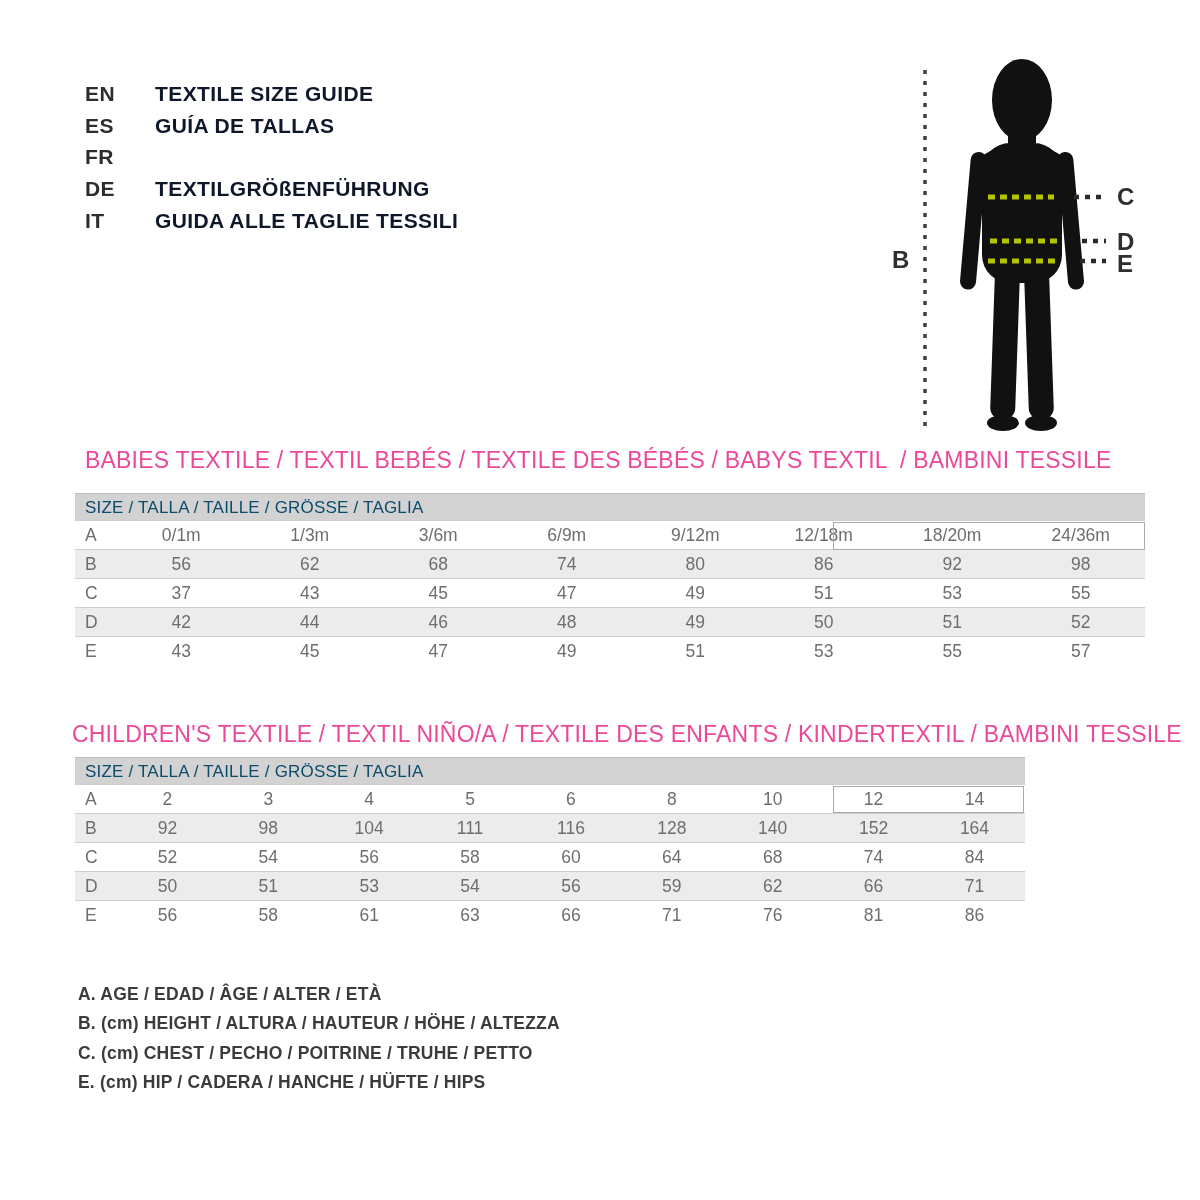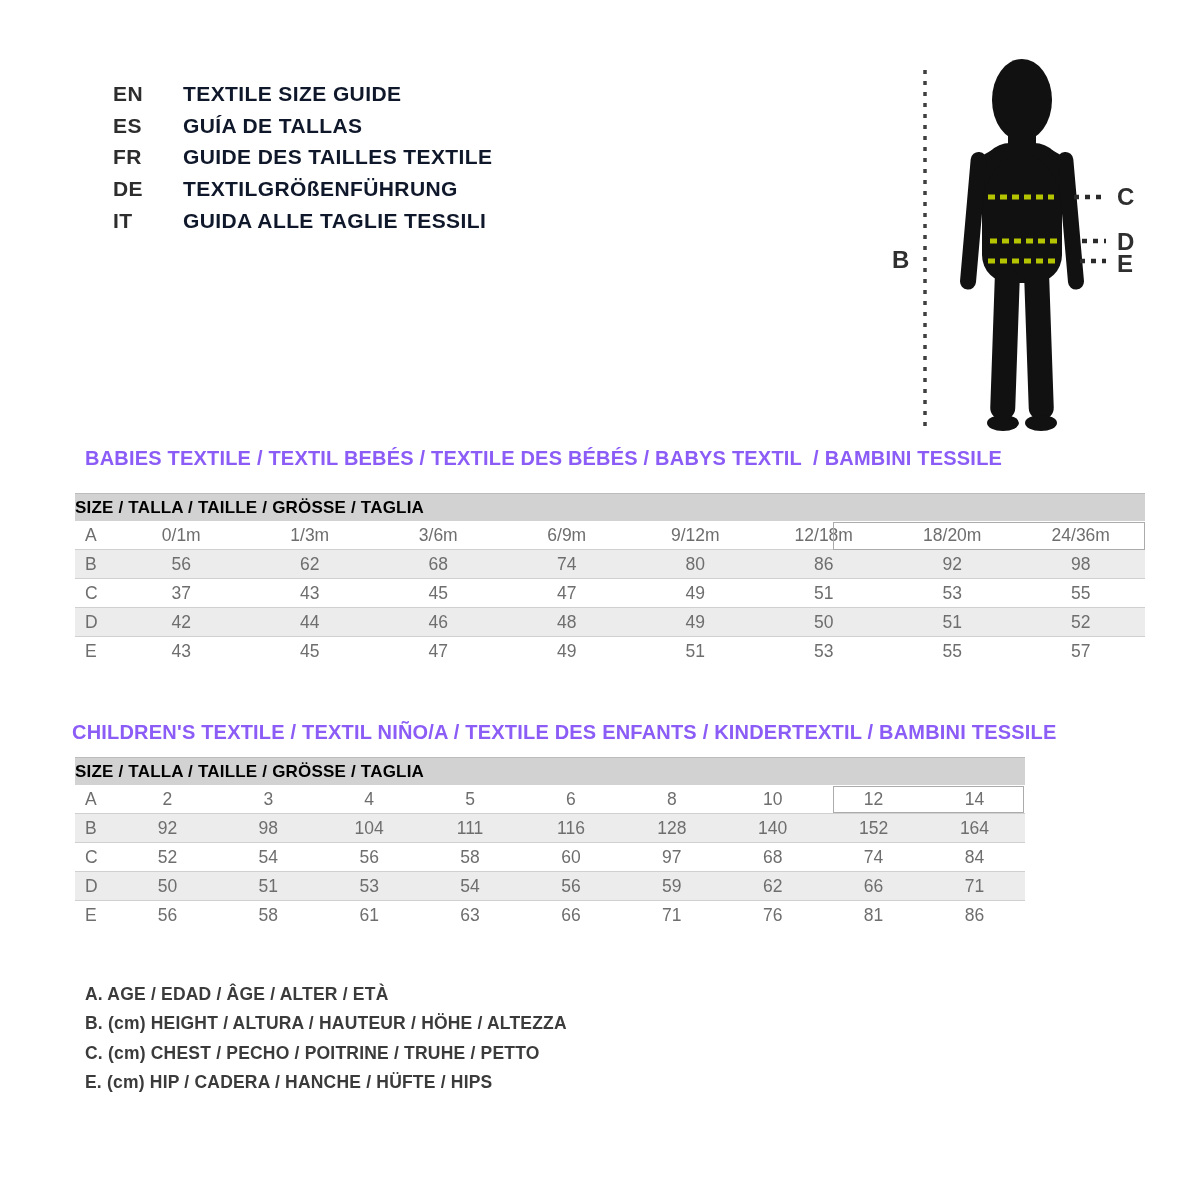--- a/index.html
+++ b/index.html
@@ -3,71 +3,70 @@
 <meta charset="utf-8">
 <style>
   html,body{margin:0;padding:0;}
   body{
     width:1200px;height:1200px;background:#ffffff;position:relative;overflow:hidden;
     font-family:"Liberation Sans", sans-serif;
   }
   .abs{position:absolute;}
 
   
-  #lang-block{left:85px;top:78px;margin-left:28px;}
+  #lang-block{left:85px;top:78px;}
   .lang-row{display:flex;height:31.8px;align-items:center;}
   .lang-code{width:70px;font-weight:700;font-size:21px;color:#2d2d2d;letter-spacing:.4px;}
   .lang-title{font-weight:700;font-size:21px;color:#0f172a;letter-spacing:.4px;white-space:pre;}
 
   
   #figure-area{left:870px;top:40px;width:330px;height:420px;}
   #figure-area svg{display:block;}
   .fig-label{font-size:24px;font-weight:700;fill:#2f2f2f;font-family:"Liberation Sans",sans-serif;}
 
   
-  .section-heading{font-size:20px;font-weight:700;color:#8b5cf6;letter-spacing:.2px;white-space:pre;}
+  .section-heading{font-size:23px;font-weight:400;color:#ec4899;letter-spacing:.2px;white-space:pre;}
   #babies-heading{left:85px;top:447px;}
   #children-heading{left:72px;top:721px;}
 
   
   .size-table{position:absolute;}
   #babies-table{left:75px;top:493px;width:1070px;}
   #children-table{left:75px;top:757px;width:950px;}
   .size-header{
     height:28px;line-height:28px;background:#d2d2d2;border-top:1px solid #bcbcbc;
-    color:#000000;font-weight:700;font-size:17px;box-sizing:border-box;
+    color:#0c4a6e;font-weight:400;font-size:17px;padding-left:10px;box-sizing:border-box;
     letter-spacing:.2px;
   }
   .size-table table{border-collapse:collapse;table-layout:fixed;width:100%;}
   .size-table td{height:28px;text-align:center;font-size:17.5px;color:#6e6e6e;padding:0;overflow:hidden;}
   .size-table td.row-label{text-align:left;padding-left:10px;}
   .size-table tr.stripe td{background:#ececec;border-top:1px solid #d0d0d0;border-bottom:1px solid #d0d0d0;}
   .highlight-box{position:absolute;border:1px solid #ababab;background:transparent;pointer-events:none;}
   #babies-table .highlight-box{left:758px;top:29px;width:310px;height:26px;}
   #children-table .highlight-box{left:758px;top:29px;width:189px;height:25px;}
 
   
-  #legend{left:85px;top:980px;}
+  #legend{left:78px;top:980px;}
   .legend-line{height:29.3px;display:flex;align-items:center;font-size:17.5px;font-weight:700;color:#3b3b3b;letter-spacing:.2px;white-space:pre;}
 </style>
 </head>
 <body>
 
 <div id="lang-block" class="abs">
     <div class="lang-row">
       <span class="lang-code">EN</span>
       <span class="lang-title">TEXTILE SIZE GUIDE</span>
     </div>
     <div class="lang-row">
       <span class="lang-code">ES</span>
       <span class="lang-title">GUÍA DE TALLAS</span>
     </div>
     <div class="lang-row">
       <span class="lang-code">FR</span>
-      <span class="lang-title">GUIDE DES TAILLES TEXTILE</span>
     </div>
     <div class="lang-row">
       <span class="lang-code">DE</span>
       <span class="lang-title">TEXTILGRÖßENFÜHRUNG</span>
     </div>
     <div class="lang-row">
       <span class="lang-code">IT</span>
       <span class="lang-title">GUIDA ALLE TAGLIE TESSILI</span>
     </div>
   </div>
@@ -224,21 +223,21 @@
           <td>152</td>
           <td>164</td>
         </tr>
         <tr>
           <td class="row-label">C</td>
           <td>52</td>
           <td>54</td>
           <td>56</td>
           <td>58</td>
           <td>60</td>
-          <td>97</td>
+          <td>64</td>
           <td>68</td>
           <td>74</td>
           <td>84</td>
         </tr>
         <tr class="stripe">
           <td class="row-label">D</td>
           <td>50</td>
           <td>51</td>
           <td>53</td>
           <td>54</td>

